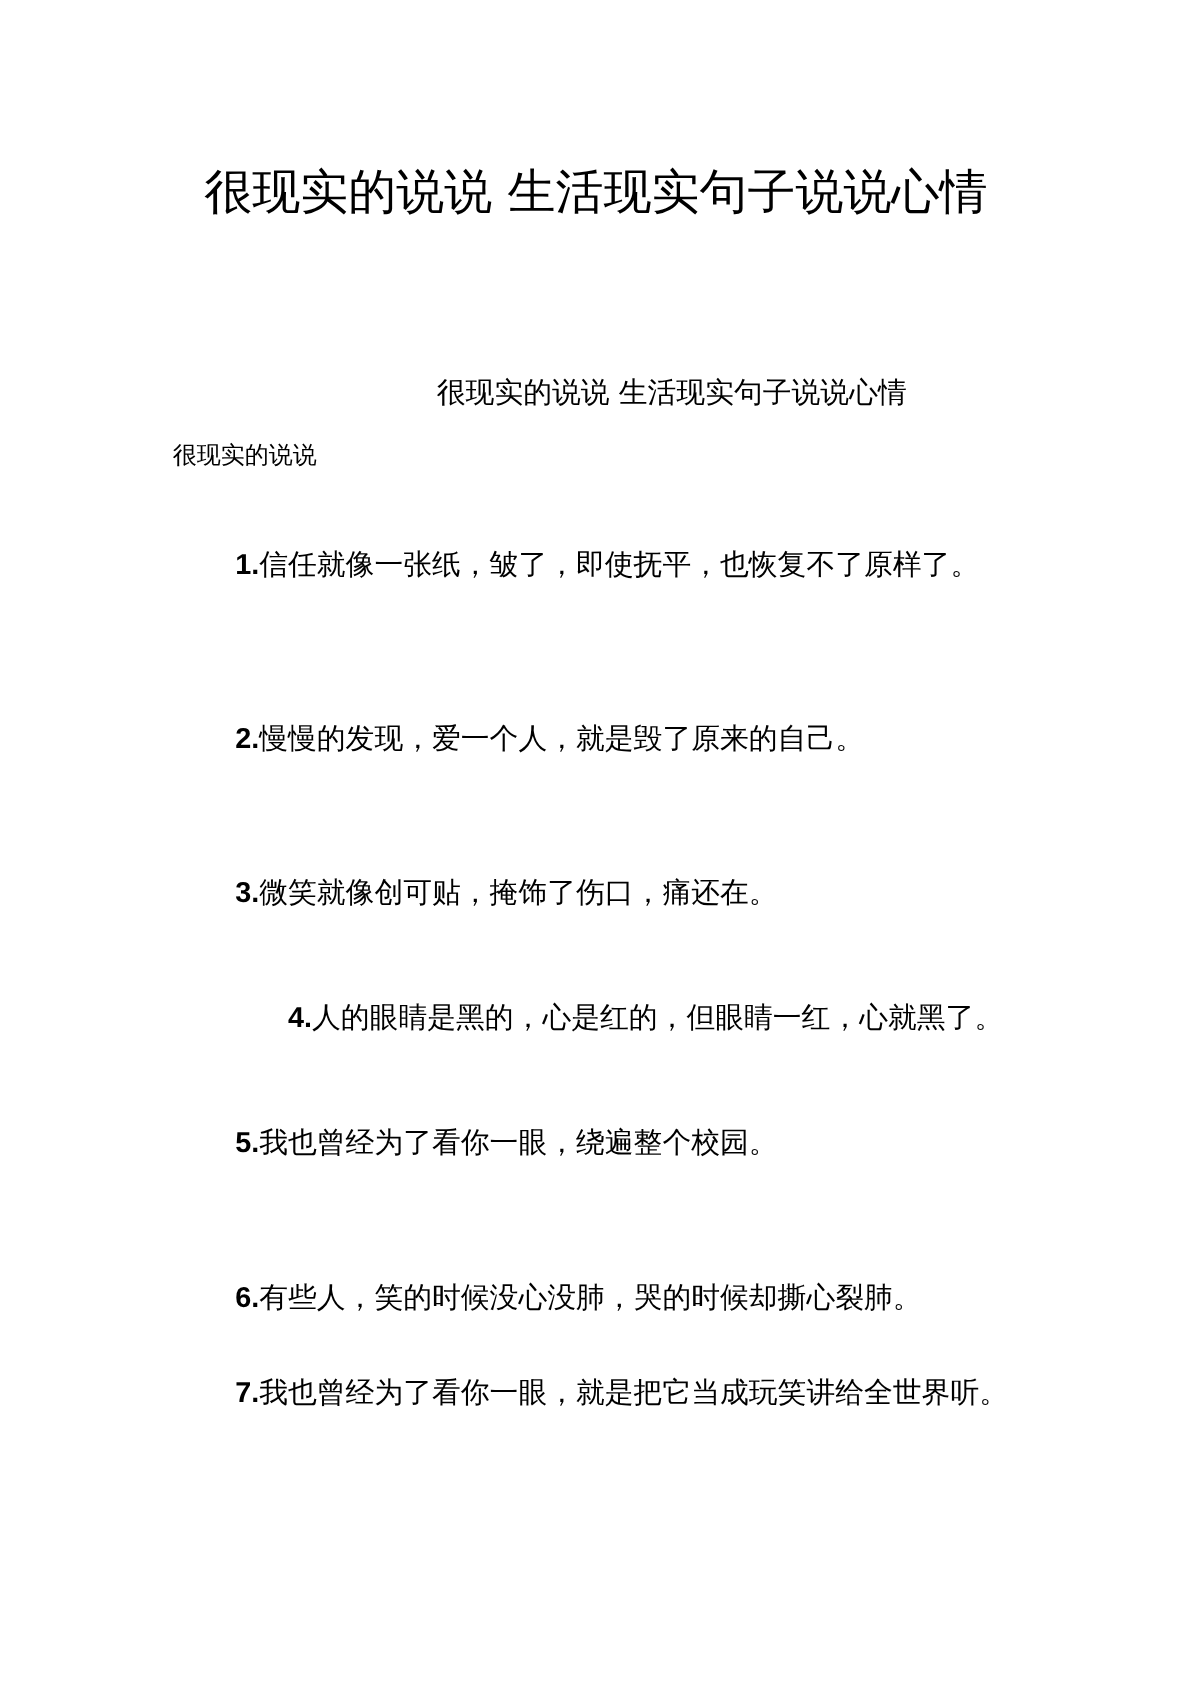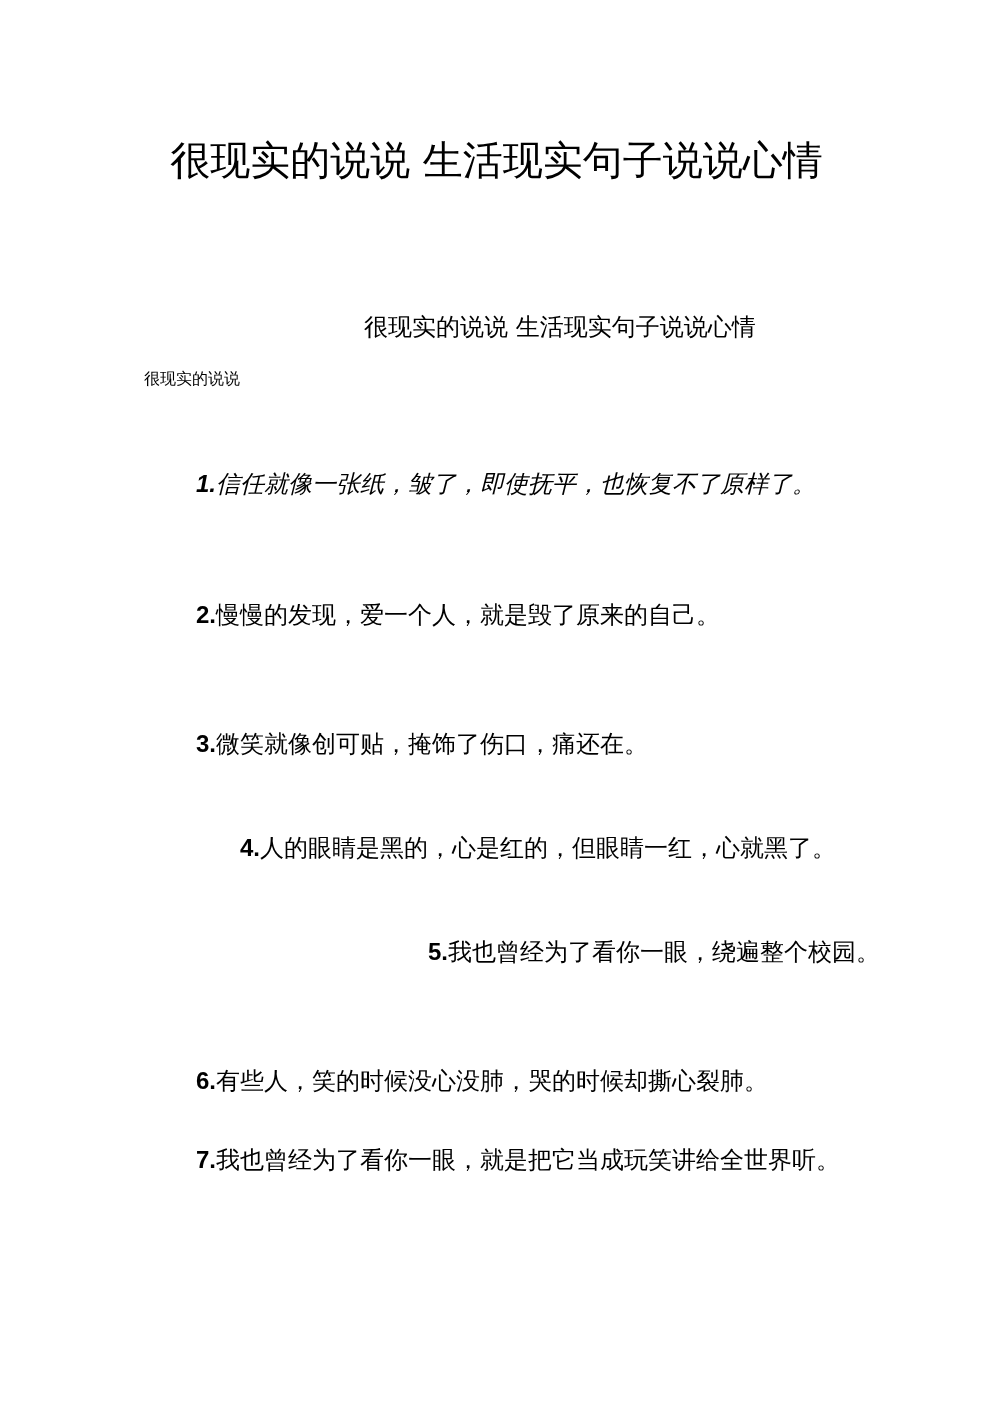--- a/index.html
+++ b/index.html
@@ -33,21 +33,21 @@
     left: 364px;
     top: 310px;
     font-size: 24px;
     line-height: 34px;
     white-space: nowrap;
   }
   .section-heading {
     position: absolute;
     left: 144px;
     top: 362px;
-    font-size: 16px;
+    font-size: 20px;
     line-height: 34px;
     white-space: nowrap;
   }
   .item {
     position: absolute;
     left: 120px;
     width: 760px;
     font-size: 24px;
     line-height: 52px;
     text-indent: 76px;
@@ -60,25 +60,25 @@
 </style>
 </head>
 <body>
 
 <h1 class="doc-title">很现实的说说 生活现实句子说说心情</h1>
 
 <div class="subtitle">很现实的说说 生活现实句子说说心情</div>
 
 <div class="section-heading">很现实的说说</div>
 
-<p class="item" style="top:458px;font-style:italic;"><span class="num">1.</span><span>信任就像一张纸，皱了，即使抚平，也恢复不了原样了。</span></p>
+<p class="item" style="top:444px;"><span class="num">1.</span><span>信任就像一张纸，皱了，即使抚平，也恢复不了原样了。</span></p>
 
 <p class="item" style="top:589px;"><span class="num">2.</span><span>慢慢的发现，爱一个人，就是毁了原来的自己。</span></p>
 
 <p class="item" style="top:718px;"><span class="num">3.</span><span>微笑就像创可贴，掩饰了伤口，痛还在。</span></p>
 
 <p class="item" style="top:822px;text-align:center;"><span class="num">4.</span><span>人的眼睛是黑的，心是红的，但眼睛一红，心就黑了。</span></p>
 
-<p class="item" style="top:926px;text-align:right;"><span class="num">5.</span><span>我也曾经为了看你一眼，绕遍整个校园。</span></p>
+<p class="item" style="top:926px;"><span class="num">5.</span><span>我也曾经为了看你一眼，绕遍整个校园。</span></p>
 
 <p class="item" style="top:1055px;"><span class="num">6.</span><span>有些人，笑的时候没心没肺，哭的时候却撕心裂肺。</span></p>
 
 <p class="item" style="top:1134px;"><span class="num">7.</span><span>我也曾经为了看你一眼，就是把它当成玩笑讲给全世界听。</span></p>
 
 </body></html>

